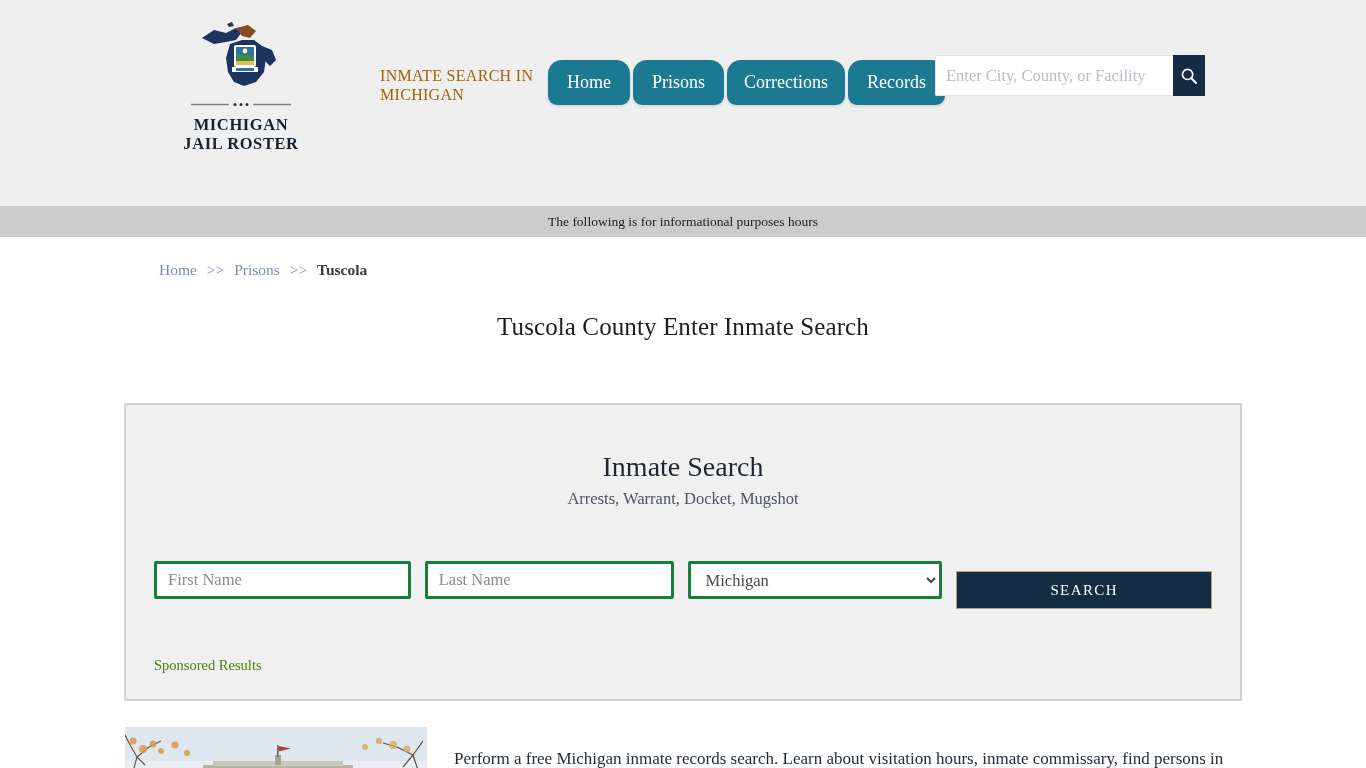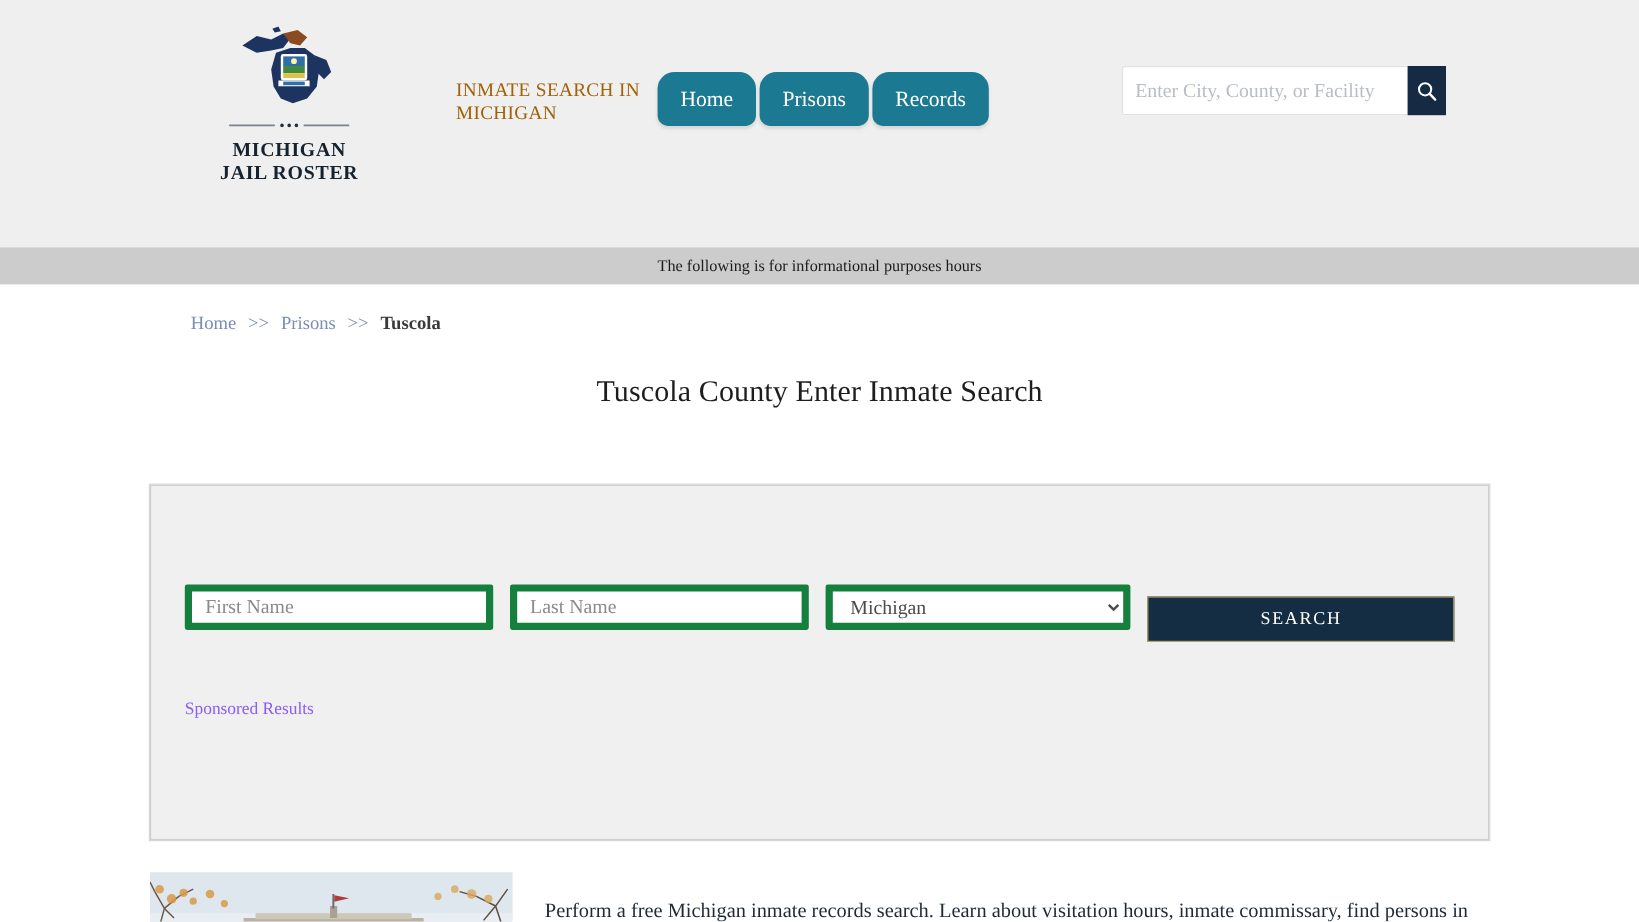--- a/index.html
+++ b/index.html
@@ -191,21 +191,21 @@
   }
   .search-form {
     display: flex;
     align-items: center;
     gap: 14px;
     margin-top: 42px;
   }
   .search-form input[type=text],
   .search-form select {
     height: 38px;
-    border: 6px solid #15803d;
+    border: 3px solid #15803d;
     background: #ffffff;
     font-family: "Liberation Serif", "DejaVu Serif", serif;
     font-size: 16.5px;
     color: #4a4a4a;
     padding: 0 11px;
     outline: none;
     border-radius: 2px;
   }
   .search-form input::placeholder { color: #8b8b8b; }
   .field-first { width: 259px; }
@@ -219,21 +219,21 @@
     color: #ffffff;
     font-family: "Liberation Serif", "DejaVu Serif", serif;
     font-size: 15px;
     letter-spacing: 1.4px;
     cursor: pointer;
     margin-top: 20px;
   }
   .sponsored {
     margin-top: 48px;
     font-size: 14.5px;
-    color: #8b5cf6;
+    color: #4d7c0f;
   }
 
   
   .content-row {
     display: flex;
     gap: 27px;
     margin: 27px 2px 0 2px;
   }
   .thumb {
     width: 302px;
@@ -290,20 +290,21 @@
     </div>
 
     <div class="tagline">
       <div>INMATE SEARCH IN</div>
       <div>MICHIGAN</div>
     </div>
 
     <nav class="main-nav">
       <a class="nav-tab" href="#">Home</a>
       <a class="nav-tab" href="#">Prisons</a>
+      <a class="nav-tab wide" href="#">Corrections</a>
       <a class="nav-tab" href="#">Records</a>
     </nav>
 
     <div class="header-search">
       <input type="text" placeholder="Enter City, County, or Facility" style="">
       <button class="header-search-btn">
         <svg width="18" height="18" viewBox="0 0 18 18">
           <circle cx="7.6" cy="7.4" r="5.1" fill="none" stroke="#ffffff" stroke-width="1.7"></circle>
           <line x1="11.4" y1="11.3" x2="16" y2="16" stroke="#ffffff" stroke-width="2" stroke-linecap="round"></line>
         </svg>
@@ -323,20 +324,22 @@
     <a href="#">Home</a>
     <span class="sep">&gt;&gt;</span>
     <a href="#">Prisons</a>
     <span class="sep">&gt;&gt;</span>
     <span class="current">Tuscola</span>
   </div>
 
   <h1 class="page-title">Tuscola County Enter Inmate Search</h1>
 
   <section class="search-panel">
+    <h2 class="panel-title">Inmate Search</h2>
+    <div class="panel-sub">Arrests, Warrant, Docket, Mugshot</div>
 
     <form class="search-form">
       <input class="field-first" type="text" placeholder="First Name" style="">
       <input class="field-last" type="text" placeholder="Last Name" style="">
       <select class="field-state"><option>Michigan</option><option>Alabama</option><option>Alaska</option><option>Arizona</option><option>California</option><option>Florida</option><option>Ohio</option><option>Texas</option></select>
       <button class="search-submit" type="submit">SEARCH</button>
     </form>
 
     <div class="sponsored">Sponsored Results</div>
   </section>

